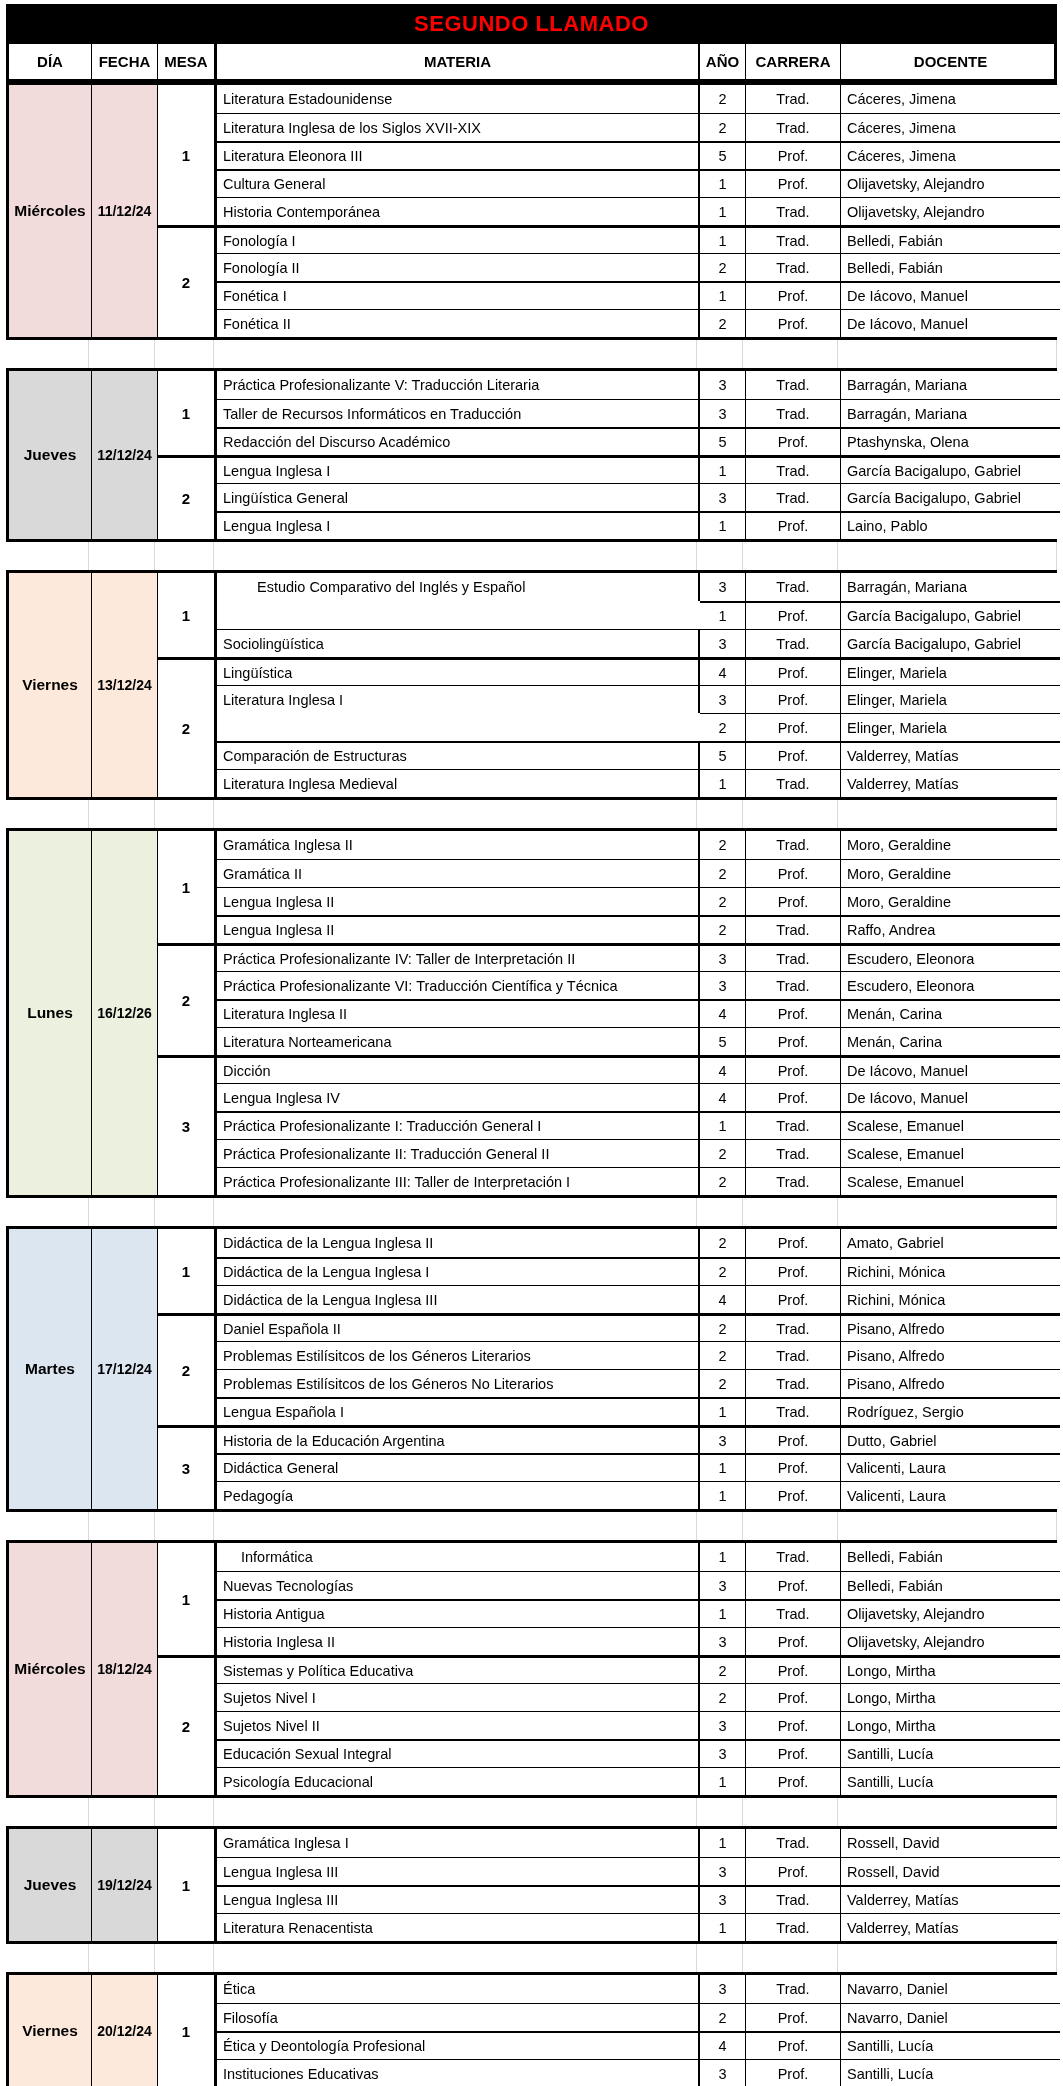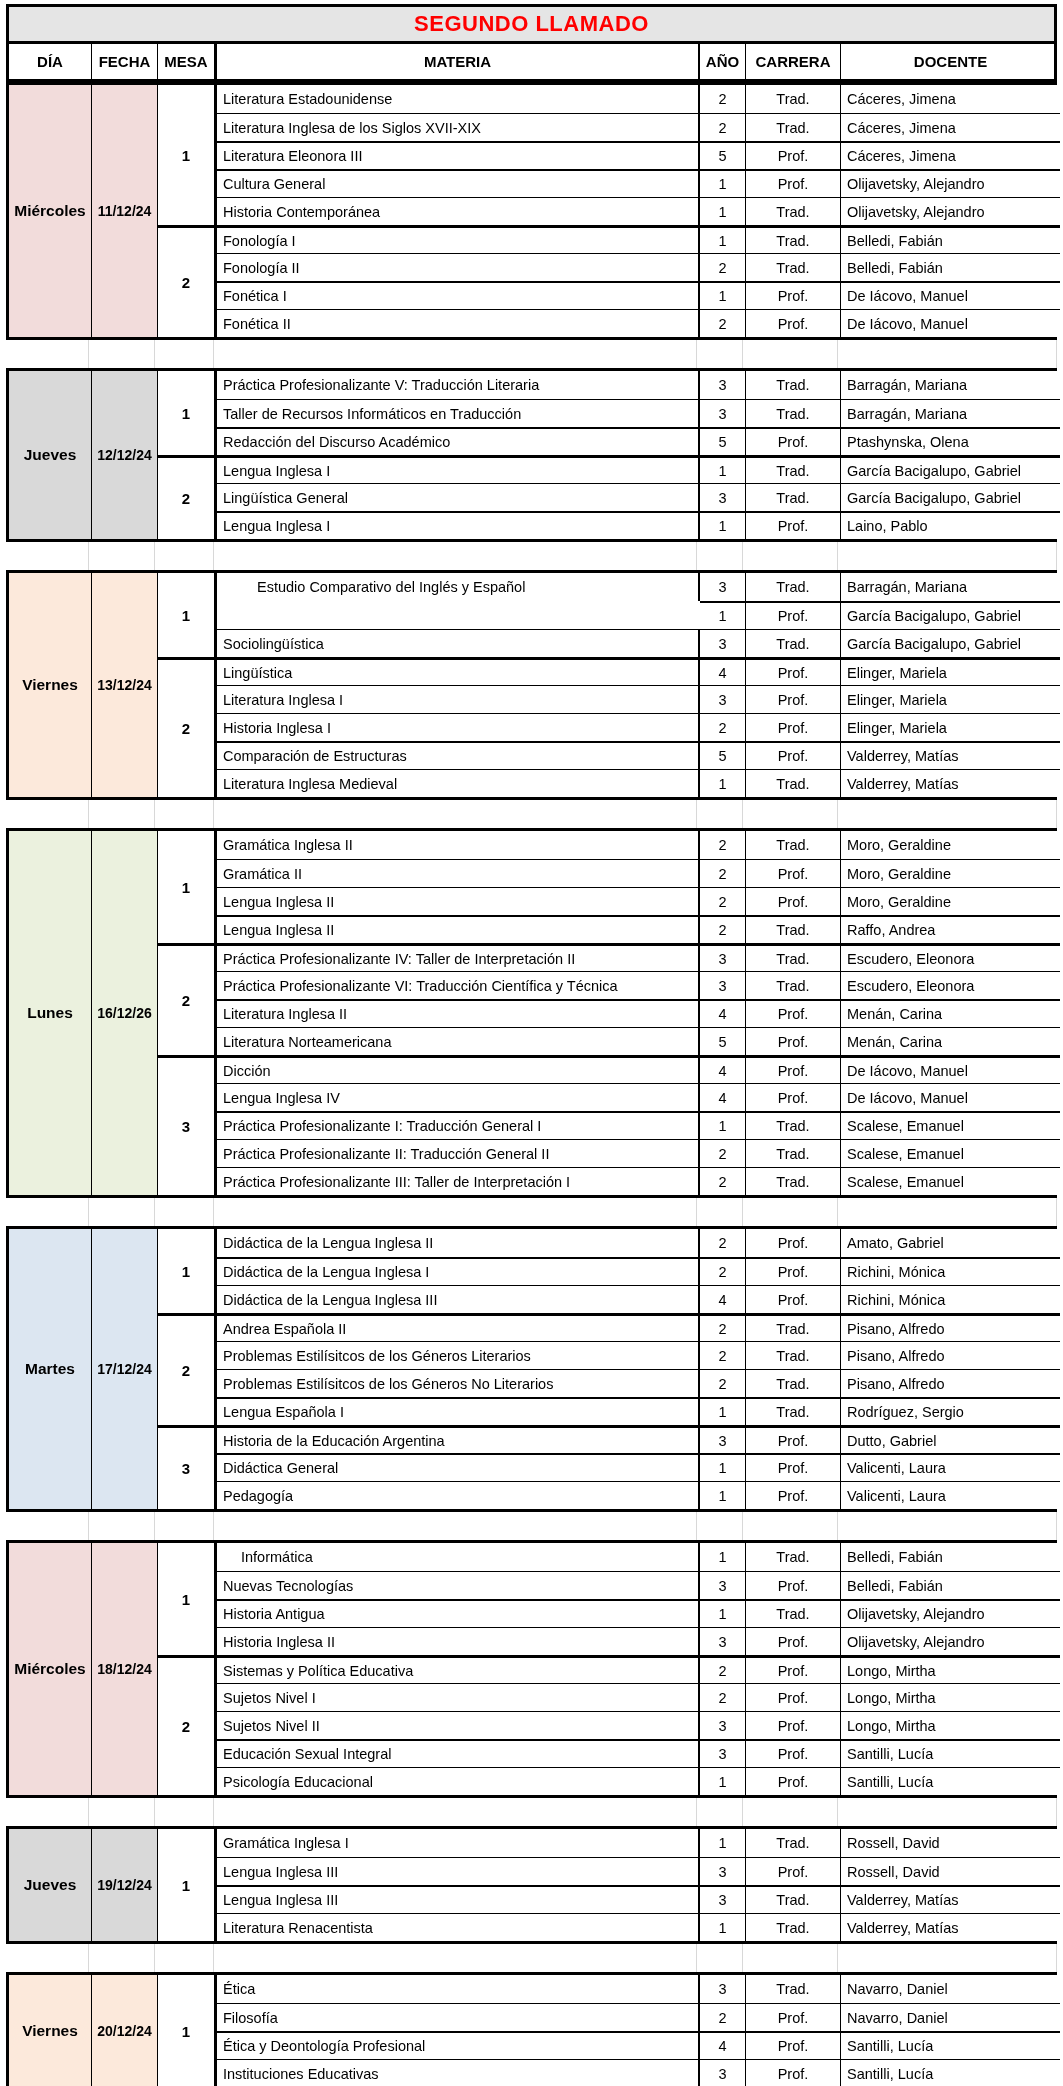--- a/index.html
+++ b/index.html
@@ -50,21 +50,21 @@
 
   
   .gap { height:28px; }
   .gap > div { border-right:1px solid #d8d8d8; }
 </style>
 </head>
 <body>
 
 <div class="page">
 
-  <div class="banner" style="background: #e5e5e5;">
+  <div class="banner" style="background: #000000;">
     <span style="color: rgb(255, 0, 0);">SEGUNDO LLAMADO</span>
   </div>
 
   <div class="header-grid cols">
     <div class="hcell br1">DÍA</div>
     <div class="hcell br1">FECHA</div>
     <div class="hcell br3">MESA</div>
     <div class="hcell br2">MATERIA</div>
     <div class="hcell br1">AÑO</div>
     <div class="hcell br1">CARRERA</div>
@@ -179,21 +179,20 @@
         <div class="cell mt1" style="grid-area: 3 / 7;">García Bacigalupo, Gabriel</div>
         <div class="cell center bold mesa br3 mt3" style="grid-area: 4 / 3 / span 5;">2</div>
         <div class="cell br2 mt3" style="grid-area: 4 / 4;">Lingüística</div>
         <div class="cell center br1 mt3" style="grid-area: 4 / 5;">4</div>
         <div class="cell center br1 mt3" style="grid-area: 4 / 6;">Prof.</div>
         <div class="cell mt3" style="grid-area: 4 / 7;">Elinger, Mariela</div>
         <div class="cell br2 mt1" style="grid-area: 5 / 4;">Literatura Inglesa I</div>
         <div class="cell center br1 mt1" style="grid-area: 5 / 5;">3</div>
         <div class="cell center br1 mt1" style="grid-area: 5 / 6;">Prof.</div>
         <div class="cell mt1" style="grid-area: 5 / 7;">Elinger, Mariela</div>
-        <div class="cell br2 mt1" style="grid-area: 6 / 4;">Historia Inglesa I</div>
         <div class="cell center br1 mt1" style="grid-area: 6 / 5;">2</div>
         <div class="cell center br1 mt1" style="grid-area: 6 / 6;">Prof.</div>
         <div class="cell mt1" style="grid-area: 6 / 7;">Elinger, Mariela</div>
         <div class="cell br2 mt2" style="grid-area: 7 / 4;">Comparación de Estructuras</div>
         <div class="cell center br1 mt2" style="grid-area: 7 / 5;">5</div>
         <div class="cell center br1 mt2" style="grid-area: 7 / 6;">Prof.</div>
         <div class="cell mt2" style="grid-area: 7 / 7;">Valderrey, Matías</div>
         <div class="cell br2 mt1" style="grid-area: 8 / 4;">Literatura Inglesa Medieval</div>
         <div class="cell center br1 mt1" style="grid-area: 8 / 5;">1</div>
         <div class="cell center br1 mt1" style="grid-area: 8 / 6;">Trad.</div>
@@ -286,21 +285,21 @@
         <div class="cell" style="grid-area: 1 / 7;">Amato, Gabriel</div>
         <div class="cell br2 mt2" style="grid-area: 2 / 4;">Didáctica de la Lengua Inglesa I</div>
         <div class="cell center br1 mt2" style="grid-area: 2 / 5;">2</div>
         <div class="cell center br1 mt2" style="grid-area: 2 / 6;">Prof.</div>
         <div class="cell mt2" style="grid-area: 2 / 7;">Richini, Mónica</div>
         <div class="cell br2 mt1" style="grid-area: 3 / 4;">Didáctica de la Lengua Inglesa III</div>
         <div class="cell center br1 mt1" style="grid-area: 3 / 5;">4</div>
         <div class="cell center br1 mt1" style="grid-area: 3 / 6;">Prof.</div>
         <div class="cell mt1" style="grid-area: 3 / 7;">Richini, Mónica</div>
         <div class="cell center bold mesa br3 mt3" style="grid-area: 4 / 3 / span 4;">2</div>
-        <div class="cell br2 mt3" style="grid-area: 4 / 4;">Andrea Española II</div>
+        <div class="cell br2 mt3" style="grid-area: 4 / 4;">Daniel Española II</div>
         <div class="cell center br1 mt3" style="grid-area: 4 / 5;">2</div>
         <div class="cell center br1 mt3" style="grid-area: 4 / 6;">Trad.</div>
         <div class="cell mt3" style="grid-area: 4 / 7;">Pisano, Alfredo</div>
         <div class="cell br2 mt1" style="grid-area: 5 / 4;">Problemas Estilísitcos de los Géneros Literarios</div>
         <div class="cell center br1 mt1" style="grid-area: 5 / 5;">2</div>
         <div class="cell center br1 mt1" style="grid-area: 5 / 6;">Trad.</div>
         <div class="cell mt1" style="grid-area: 5 / 7;">Pisano, Alfredo</div>
         <div class="cell br2 mt1" style="grid-area: 6 / 4;">Problemas Estilísitcos de los Géneros No Literarios</div>
         <div class="cell center br1 mt1" style="grid-area: 6 / 5;">2</div>
         <div class="cell center br1 mt1" style="grid-area: 6 / 6;">Trad.</div>

